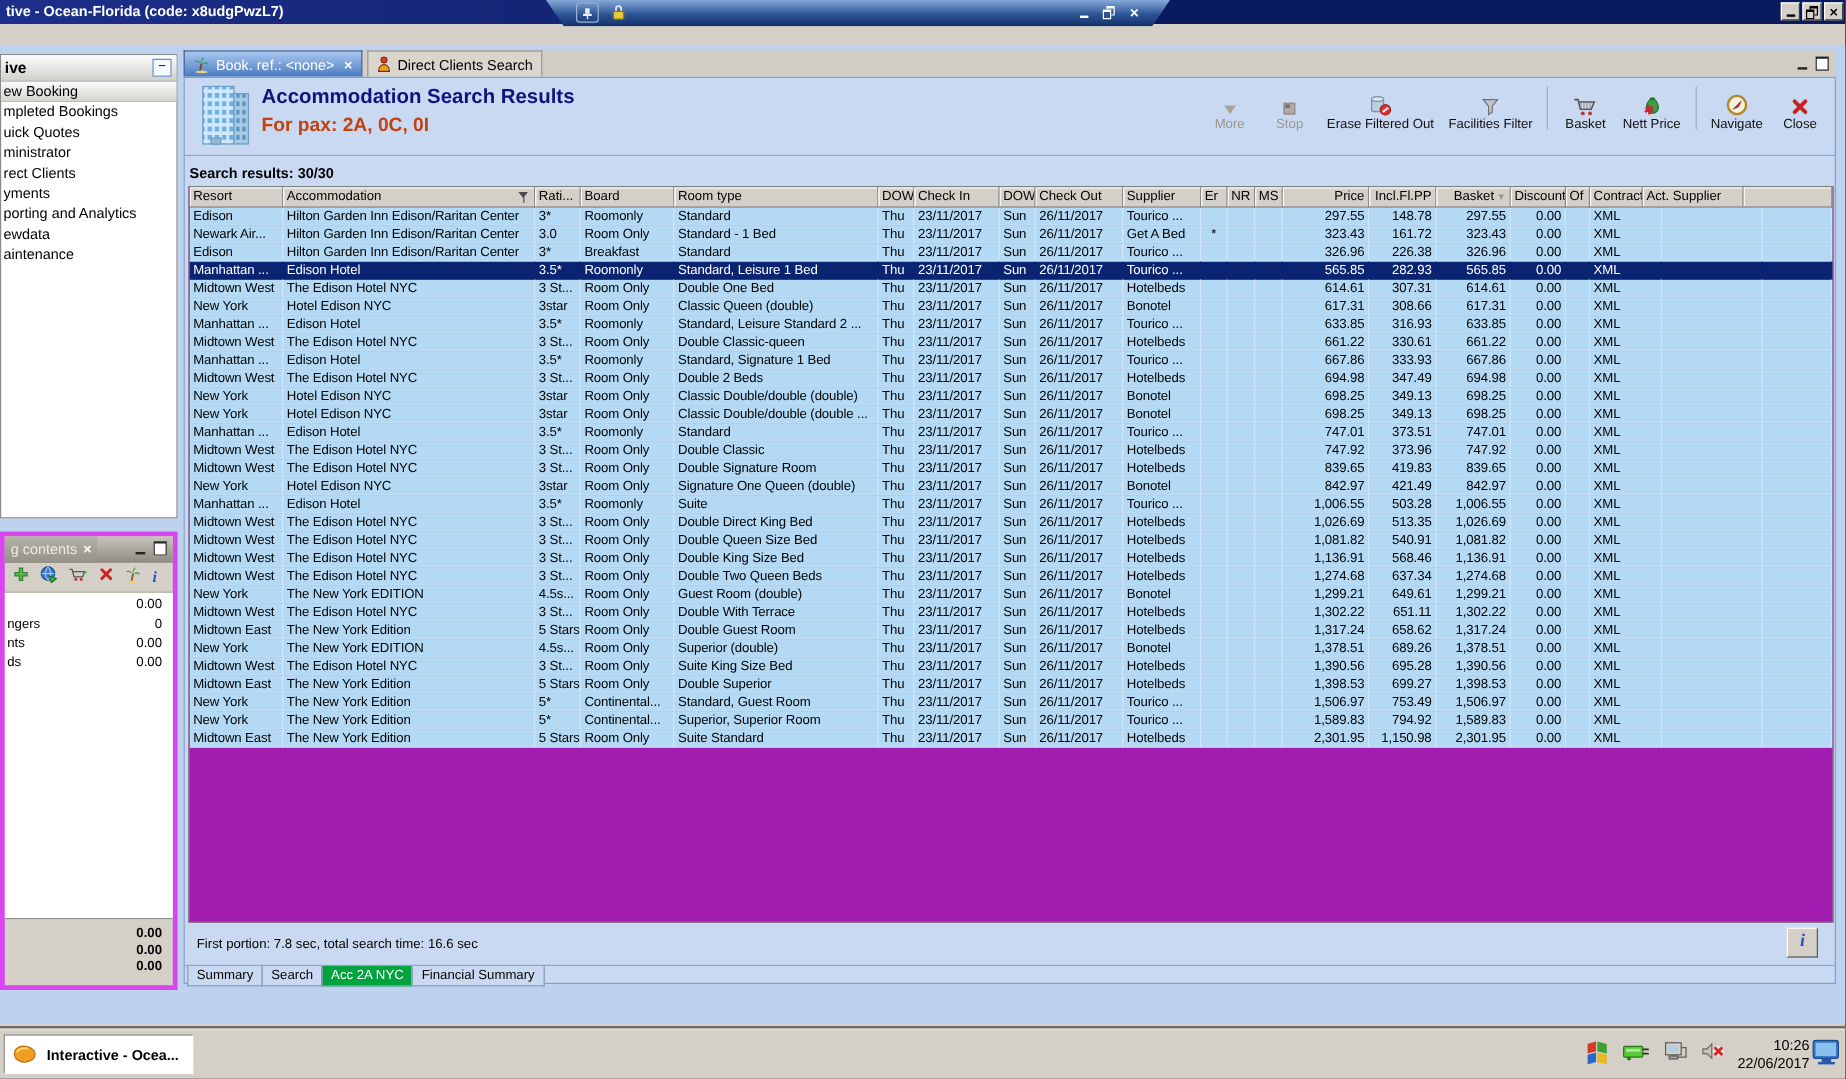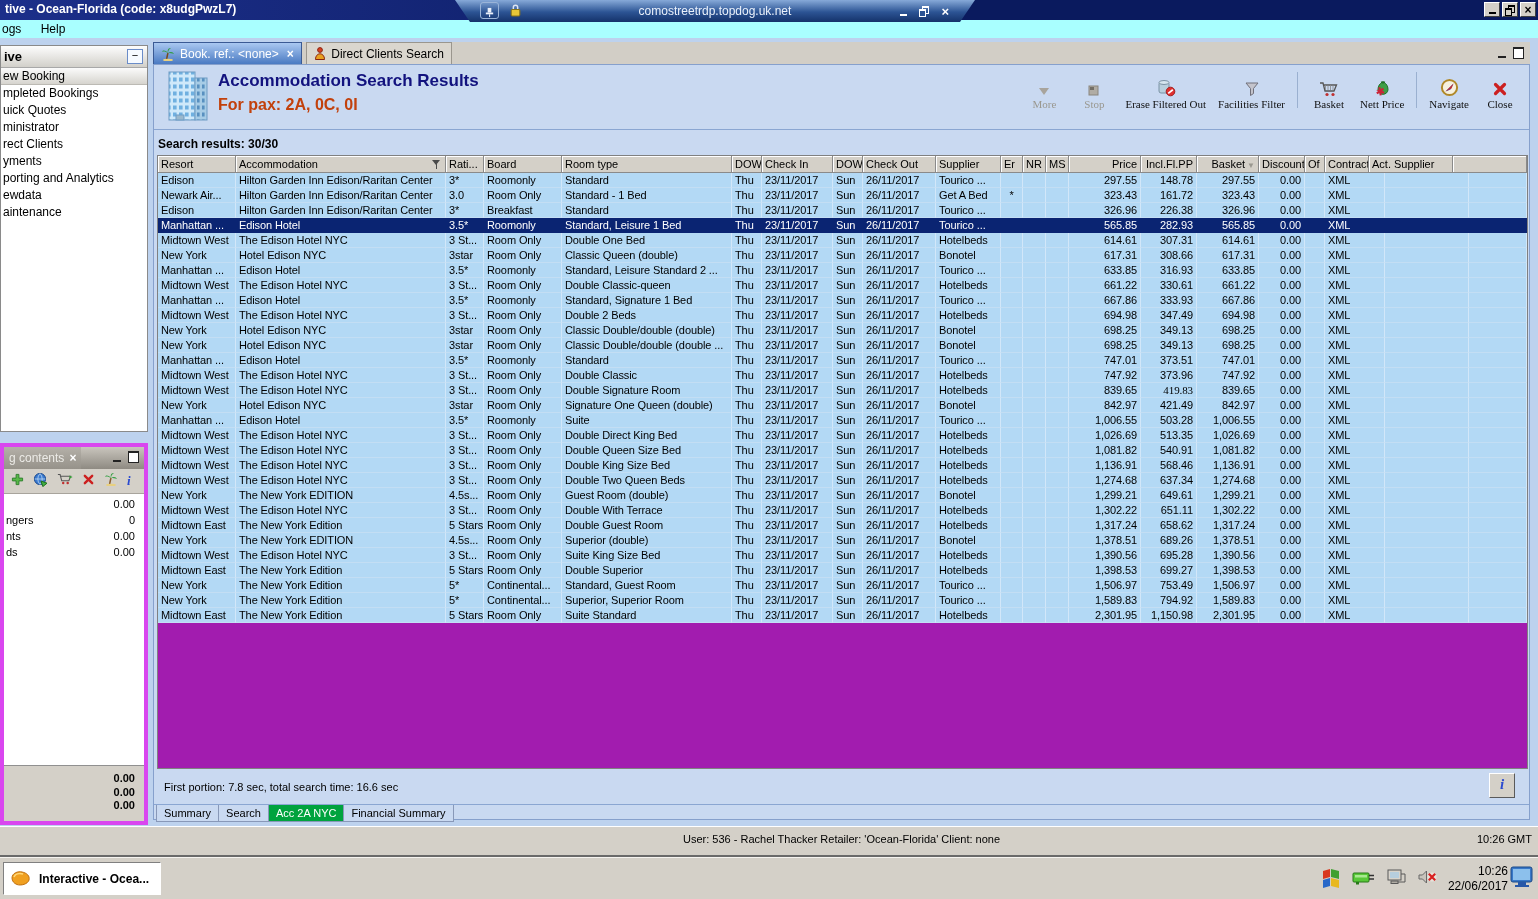--- a/index.html
+++ b/index.html
@@ -65,21 +65,21 @@
   .tab-close{font-weight:bold;margin-left:3px;}
   .panel-minmax{position:absolute;right:6px;top:5px;display:flex;gap:7px;align-items:center;}
   
   .main-panel{position:absolute;left:153px;top:26px;width:1377px;height:756px;background:#c9d9f1;
               border:1px solid #86a0cc;box-sizing:border-box;}
   .header-band{position:relative;height:64px;border-bottom:1px solid #8aa6d2;}
   .hb-icon{position:absolute;left:12px;top:4px;}
   .hb-title{position:absolute;left:64px;top:6px;font-size:17px;font-weight:bold;color:#12127e;}
   .hb-sub{position:absolute;left:64px;top:31px;font-size:16px;font-weight:bold;color:#c2410c;}
   .toolbar{position:absolute;right:4px;top:7px;display:flex;align-items:flex-end;}
-  .tool{min-width:38px;padding:0 6px;text-align:center;font-size:11px;color:#111;font-family:Liberation Serif, serif;}
+  .tool{min-width:38px;padding:0 6px;text-align:center;font-size:11px;color:#111;}
   .tool .ticon{height:20px;display:flex;justify-content:center;align-items:flex-end;margin-bottom:1px;}
   .tool.disabled{color:#9a9890;}
   .tsep{width:1px;height:36px;background:#9ab0d0;margin:0 6px 2px 6px;align-self:flex-end;}
   .search-summary{position:absolute;left:4px;top:72px;font-size:12px;font-weight:bold;}
   
   .table{position:absolute;left:3px;top:90px;width:1371px;height:614px;background:#a21caf;
          border:1px solid #808080;box-sizing:border-box;overflow:hidden;}
   .thead{display:flex;height:17px;background:#d4d0c8;}
   .hcell{position:relative;box-sizing:border-box;height:17px;line-height:15px;font-size:11px;padding:1px 3px 0 3px;
          background:#d4d0c8;border-right:1px solid #8a8a8a;border-bottom:1px solid #8a8a8a;
@@ -146,32 +146,27 @@
   <div class="rdpbar w">
     <span class="rdp-pinbtn"><svg width="11" height="11" viewBox="0 0 12 12">
           <rect x="4" y="1" width="4" height="5" fill="#eaf0fa"></rect>
           <rect x="2" y="6" width="8" height="2" fill="#eaf0fa"></rect>
           <rect x="5.5" y="8" width="1.2" height="3" fill="#eaf0fa"></rect>
         </svg></span>
     <span class="rdp-lock"><svg width="11" height="14" viewBox="0 0 10 13">
           <path d="M3 6 V4 a2 2 0 0 1 4 0 V6" fill="none" stroke="#dfe6f2" stroke-width="1.4"></path>
           <rect x="1" y="6" width="8" height="6" rx="1" fill="#e8c838" stroke="#8a7518"></rect>
         </svg></span>
-    <div class="rdp-host">comostreetrdp.topdog.uk.net</div>
     <div class="rdp-btns">
       <span><span class="g-min"></span></span>
       <span><span class="g-restore"></span></span>
       <span><span class="g-x">×</span></span>
     </div>
   </div>
 
-  <div class="menubar">
-    <span>ogs</span>
-    <span>Help</span>
-  </div>
 
   <div class="workarea">
 
     <div class="side-top">
       <div class="side-head">
         <span>ive</span>
         <span class="side-collapse">−</span>
       </div>
       <div>
           <div class="side-item side-sel">ew Booking</div>
@@ -728,21 +723,21 @@
               <div class="tcell" style="width: 170px;">Double Signature Room</div>
               <div class="tcell" style="width: 30px;">Thu</div>
               <div class="tcell" style="width: 71px;">23/11/2017</div>
               <div class="tcell" style="width: 30px;">Sun</div>
               <div class="tcell" style="width: 73px;">26/11/2017</div>
               <div class="tcell" style="width: 65px;">Hotelbeds</div>
               <div class="tcell ce" style="width: 22px;"></div>
               <div class="tcell ce" style="width: 23px;"></div>
               <div class="tcell ce" style="width: 23px;"></div>
               <div class="tcell ra" style="width: 72px;">839.65</div>
-              <div class="tcell ra" style="width: 56px; font-family: Liberation Serif, serif;">419.83</div>
+              <div class="tcell ra" style="width: 56px;">419.83</div>
               <div class="tcell ra" style="width: 62px;">839.65</div>
               <div class="tcell ra" style="width: 46px;">0.00</div>
               <div class="tcell" style="width: 20px;"></div>
               <div class="tcell" style="width: 60px;">XML</div>
               <div class="tcell" style="width: 84px;"></div>
               <div class="tcell cfill"></div>
             </div>
             <div class="trow">
               <div class="tcell" style="width: 78px;">New York</div>
               <div class="tcell" style="width: 210px;">Hotel Edison NYC</div>
@@ -1096,24 +1091,20 @@
       <div class="tabline"></div>
       <div class="bottom-tabs">
         <div class="btab">Summary</div>
         <div class="btab">Search</div>
         <div class="btab active">Acc 2A NYC</div>
         <div class="btab">Financial Summary</div>
       </div>
     </div>
   </div>
 
-  <div class="statusbar">
-    <span class="sbar-text">User: 536 - Rachel Thacker    Retailer: 'Ocean-Florida'    Client: none</span>
-    <span class="sbar-right">10:26 GMT</span>
-  </div>
 
   <div class="taskbar">
     <div class="task-btn">
       <svg width="24" height="19" viewBox="0 0 24 19">
           <path d="M3 9 C3 4 9 2 13 3 C18 4 21 7 20 11 C19 15 12 17 8 15.5 C5 14.5 3 12 3 9 Z" fill="#f0a020" stroke="#c07010"></path>
           <path d="M5 8 C6 5 10 4 14 5" stroke="#ffd878" fill="none" stroke-width="1.6"></path>
         </svg>
       <span>Interactive - Ocea...</span>
     </div>
     <div class="tray">

